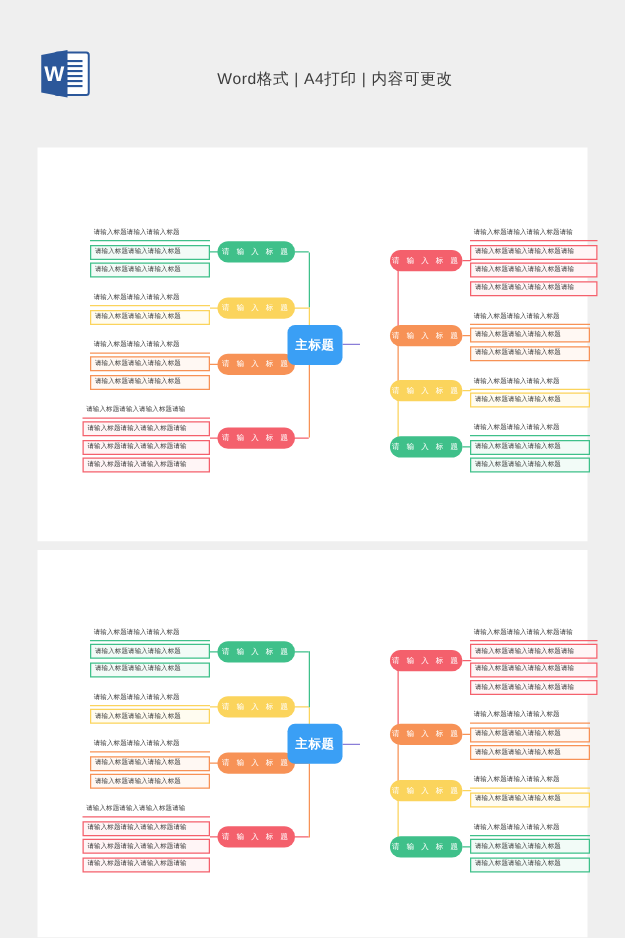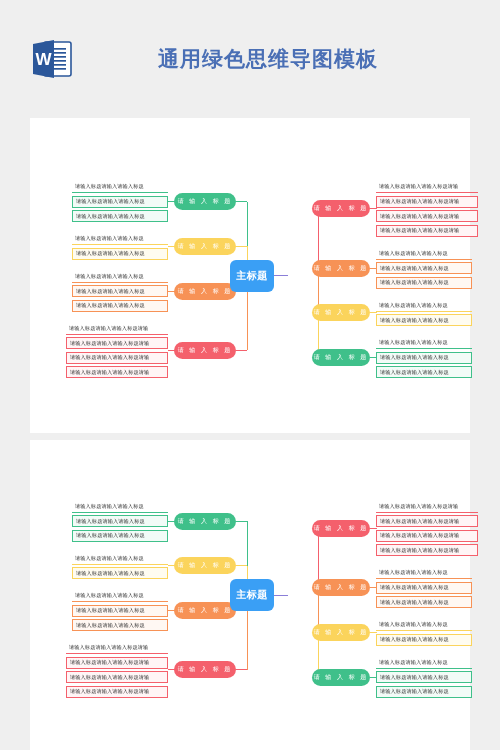--- a/index.html
+++ b/index.html
@@ -129,21 +129,21 @@
           <rect x="21" y="21" width="17" height="1.7"></rect>
           <rect x="21" y="25" width="17" height="1.7"></rect>
           <rect x="21" y="29" width="17" height="1.7"></rect>
           <rect x="21" y="33" width="17" height="1.7"></rect>
         </g>
         <path d="M5 9 L26 5 L26 43 L5 39 Z" fill="#2b579a"></path>
         <text x="15.5" y="30" font-family="Liberation Sans, sans-serif" font-size="17" font-weight="bold" fill="#ffffff" text-anchor="middle">W</text>
       </svg>
     </div>
     <div class="header-text">
-      <div class="main-title">通用绿色思维导图模板</div>
+      <div class="sub-title">Word格式 | A4打印 | 内容可更改</div>
     </div>
   </div>
 
   <div class="card" id="card-1">
     <div class="map" id="map-0">
         <div class="center-node" style="left: 200px; top: 141.5px;">主标题</div>
         <div class="pill left c-green" style="left: 144px; top: 75px;">请 输 入 标 题</div>
         <div class="leaf left nobox bottomline-green" style="left: 42px; top: 63px; width: 96px;">请输入标题请输入请输入标题</div>
         <div class="leaf left lb-green" style="left: 42px; top: 77.5px; width: 96px;">请输入标题请输入请输入标题</div>
         <div class="leaf left lb-green" style="left: 42px; top: 92px; width: 96px;">请输入标题请输入请输入标题</div>

